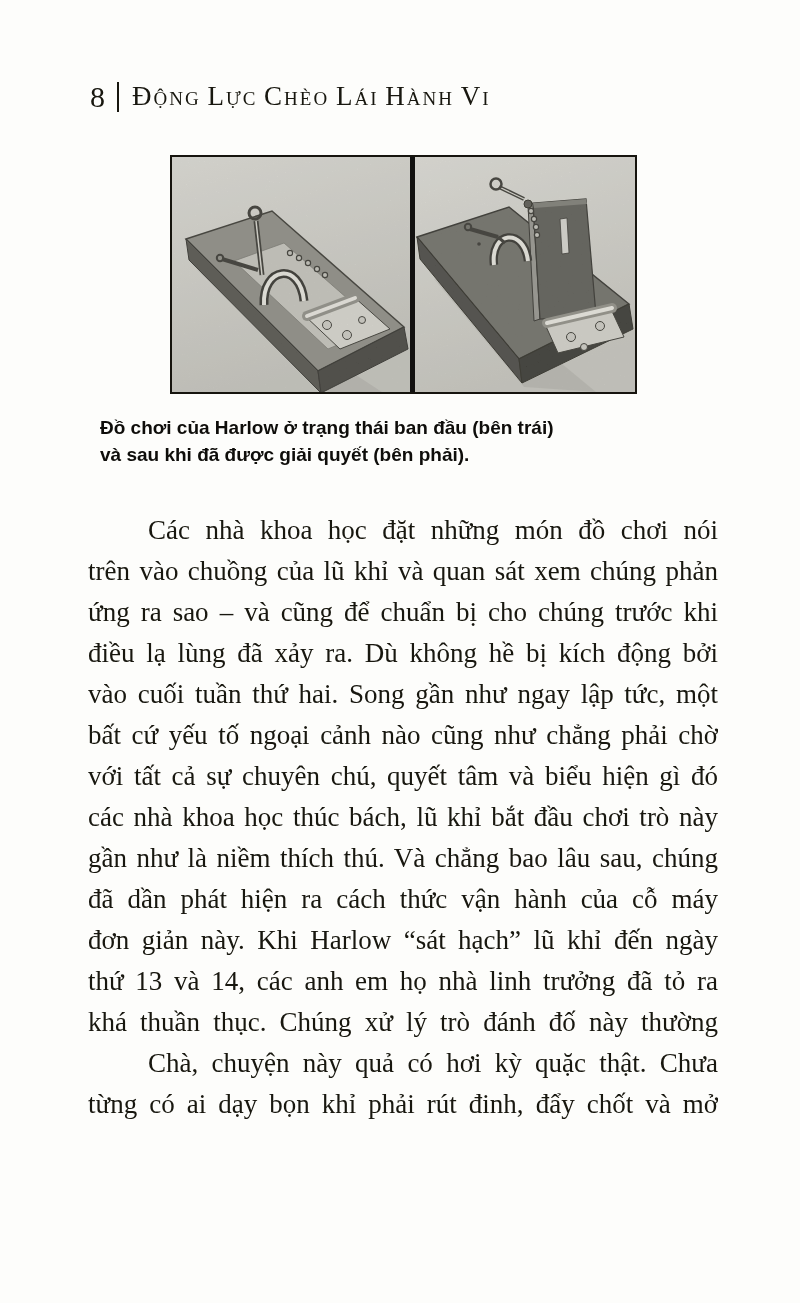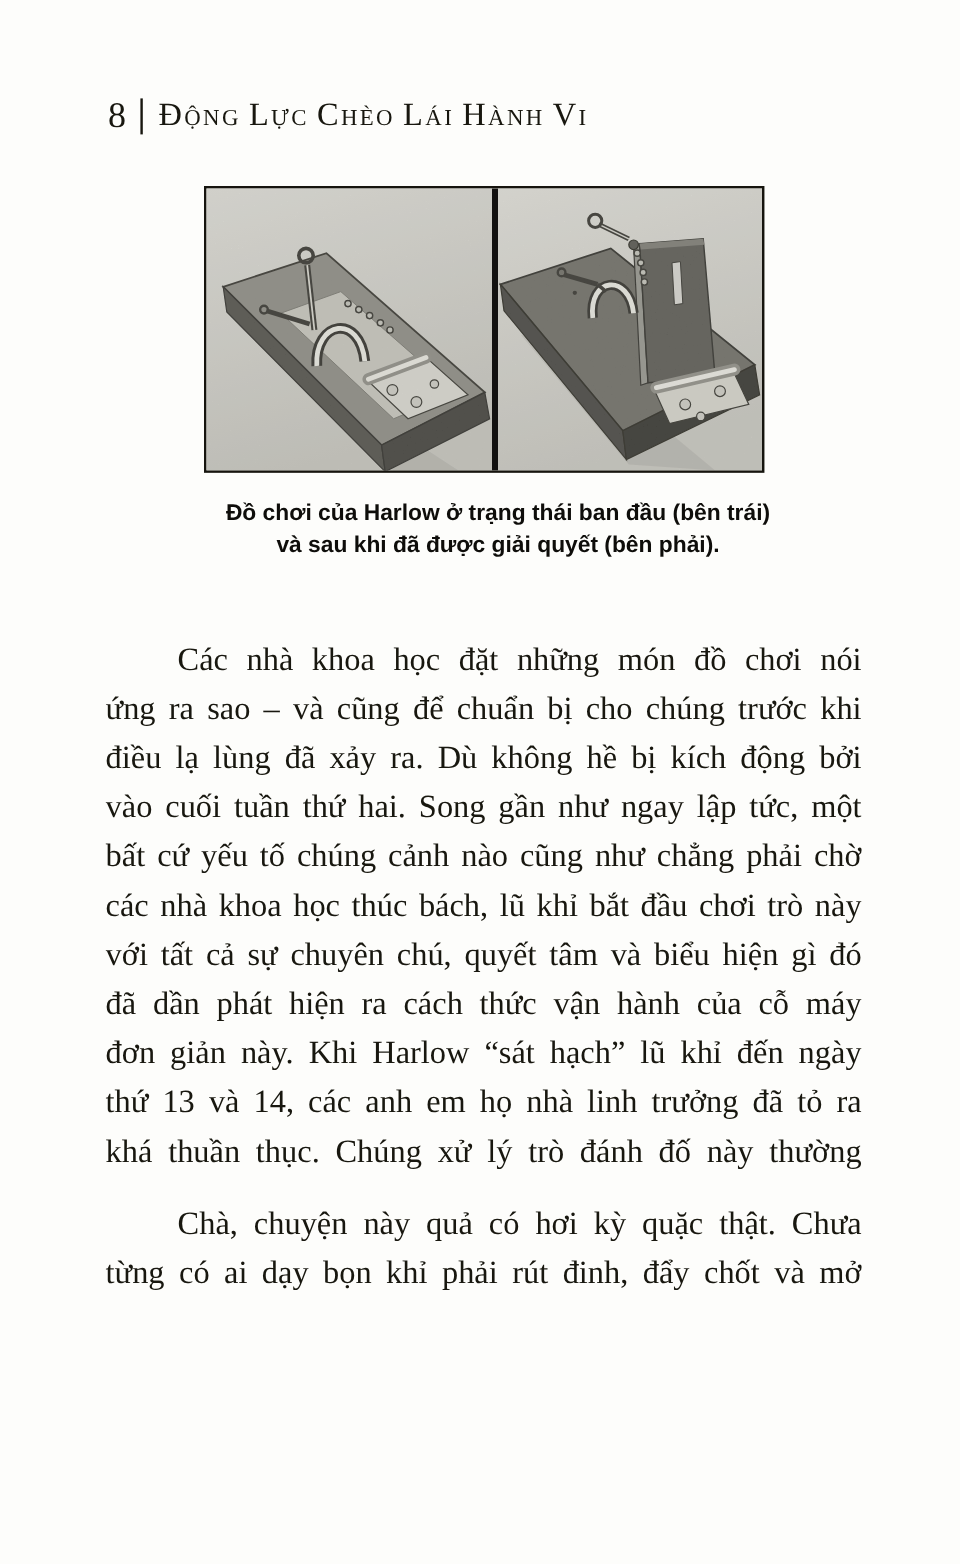--- a/index.html
+++ b/index.html
@@ -26,36 +26,36 @@
   .figframe {
     position:absolute; left:170px; top:155px;
     width:463px; height:235px;
     border:2px solid #16140e;
     background:#d7d6d0;
   }
   .figframe svg { display:block; }
 
   .figcap {
     position:absolute; left:100px; top:414px; width:630px;
-    text-align:center;
+    text-align:left;
     font-family:"Liberation Sans", sans-serif;
     font-weight:bold; font-size:19px; line-height:27px;
     color:#0e0d0a;
   }
 
   
   .bodytext {
     position:absolute; left:88px; top:510px; width:630px;
     font-size:27px; line-height:41px;
   }
   .bodytext .line {
     height:41px; overflow:hidden;
     text-align:justify; text-align-last:justify;
   }
-  .bodytext .line.indent { text-indent:60px;margin-top:19px; }
+  .bodytext .line.indent { text-indent:60px; }
   .bodytext .line.lastline { text-align-last:left; }
 </style>
 </head>
 <body>
 
 <div class="page">
 
   <div class="hdr">
     <span class="pgnum">8</span>
     <span class="vrule"></span>
@@ -159,26 +159,28 @@
   </div>
 
   <div class="figcap">
     <div>Đồ chơi của Harlow ở trạng thái ban đầu (bên trái)</div>
     <div>và sau khi đã được giải quyết (bên phải).</div>
   </div>
 
   <div class="bodytext">
       <div>
         <div class="line indent">Các nhà khoa học đặt những món đồ chơi nói</div>
+        <div class="line">trên vào chuồng của lũ khỉ và quan sát xem chúng phản</div>
         <div class="line">ứng ra sao – và cũng để chuẩn bị cho chúng trước khi</div>
         <div class="line">điều lạ lùng đã xảy ra. Dù không hề bị kích động bởi</div>
         <div class="line">vào cuối tuần thứ hai. Song gần như ngay lập tức, một</div>
-        <div class="line">bất cứ yếu tố chúng cảnh nào cũng như chẳng phải chờ</div>
+        <div class="line">bất cứ yếu tố ngoại cảnh nào cũng như chẳng phải chờ</div>
+        <div class="line">với tất cả sự chuyên chú, quyết tâm và biểu hiện gì đó</div>
         <div class="line">các nhà khoa học thúc bách, lũ khỉ bắt đầu chơi trò này</div>
-        <div class="line">với tất cả sự chuyên chú, quyết tâm và biểu hiện gì đó</div>
+        <div class="line">gần như là niềm thích thú. Và chẳng bao lâu sau, chúng</div>
         <div class="line">đã dần phát hiện ra cách thức vận hành của cỗ máy</div>
         <div class="line">đơn giản này. Khi Harlow “sát hạch” lũ khỉ đến ngày</div>
         <div class="line">thứ 13 và 14, các anh em họ nhà linh trưởng đã tỏ ra</div>
         <div class="line">khá thuần thục. Chúng xử lý trò đánh đố này thường</div>
       </div>
       <div>
         <div class="line indent">Chà, chuyện này quả có hơi kỳ quặc thật. Chưa</div>
         <div class="line">từng có ai dạy bọn khỉ phải rút đinh, đẩy chốt và mở</div>
       </div>
     </div>

